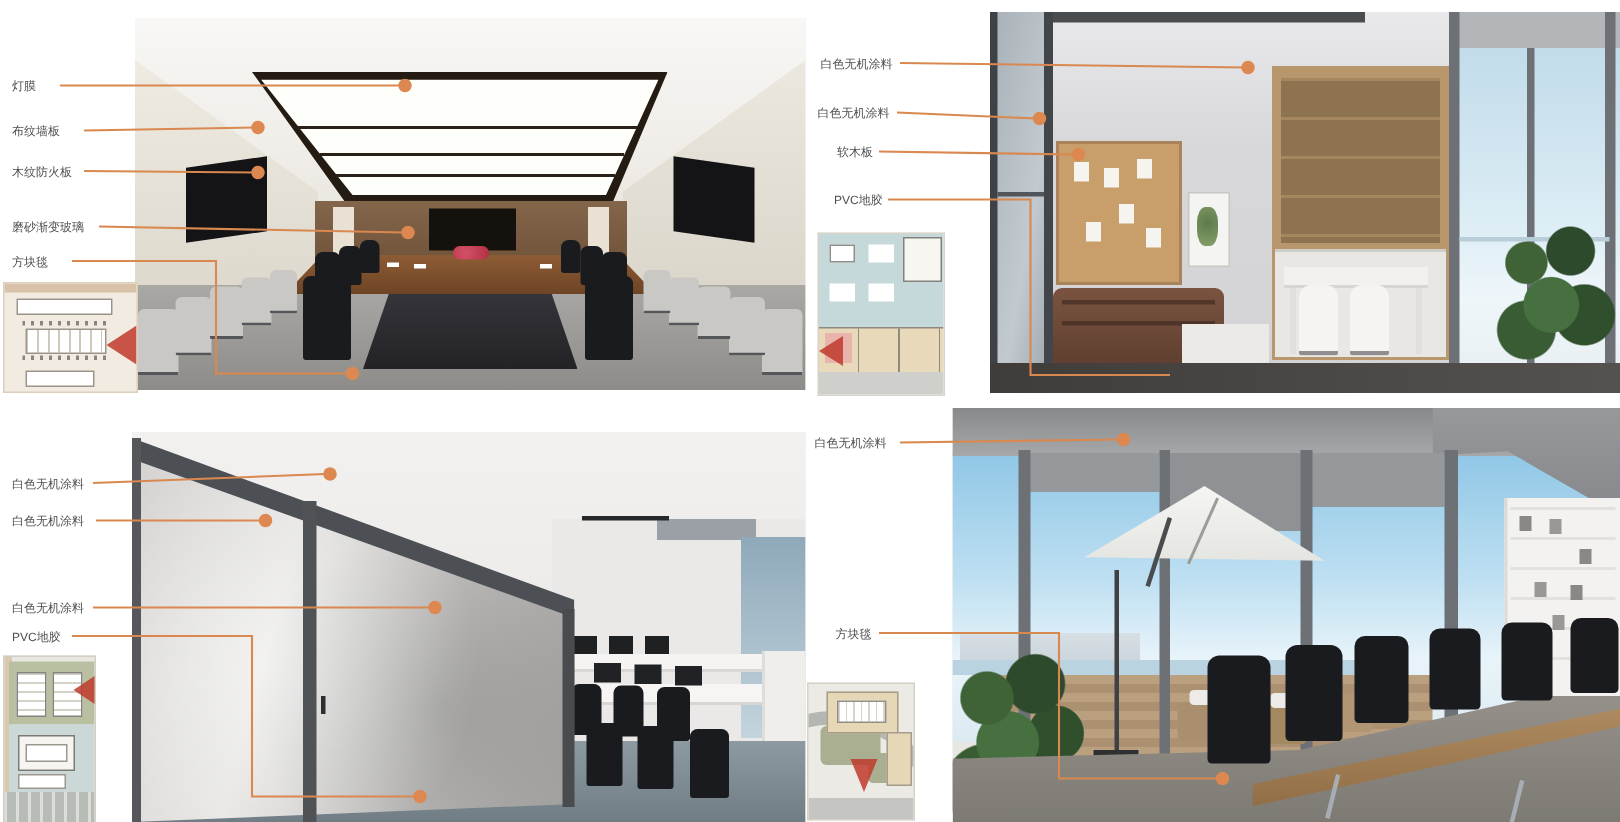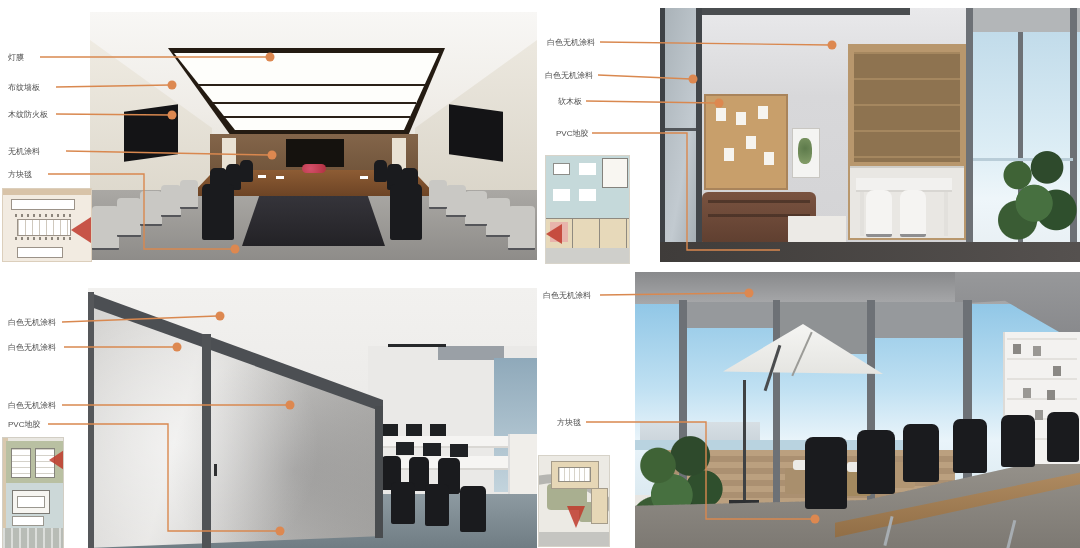--- a/index.html
+++ b/index.html
@@ -229,21 +229,21 @@
     <div class="abs" style="left:12px;top:5px;width:46px;height:26px;background:#e6d7b6;border:1px solid #a59c8a"></div>
     <div class="abs" style="left:19px;top:11px;width:31px;height:13px;background:#fff;border:1px solid #928d82;background-image:repeating-linear-gradient(90deg,#d8d4ca 0 1px,transparent 1px 5px)"></div>
     <div class="abs" style="left:52px;top:32px;width:15px;height:34px;background:#e6d7b6;border:1px solid #a59c8a"></div>
     <div class="abs" style="left:28px;top:50px;width:0;height:0;border-left:9px solid transparent;border-right:9px solid transparent;border-top:22px solid #c0392b;opacity:.85"></div>
     <div class="abs" style="left:0;top:76px;width:70px;height:14px;background:#c5c5c1"></div>
   </div>
 
   <div class="ann" style="left:8px;top:53px">灯膜</div>
   <div class="ann" style="left:8px;top:83px">布纹墙板</div>
   <div class="ann" style="left:8px;top:110px">木纹防火板</div>
-  <div class="ann" style="left:8px;top:147px">无机涂料</div>
+  <div class="ann" style="left:8px;top:147px">磨砂渐变玻璃</div>
   <div class="ann" style="left:8px;top:170px">方块毯</div>
 
   <div class="ann" style="left:547px;top:38px">白色无机涂料</div>
   <div class="ann" style="left:545px;top:71px">白色无机涂料</div>
   <div class="ann" style="left:558px;top:97px">软木板</div>
   <div class="ann" style="left:556px;top:129px">PVC地胶</div>
 
   <div class="ann" style="left:8px;top:318px">白色无机涂料</div>
   <div class="ann" style="left:8px;top:343px">白色无机涂料</div>
   <div class="ann" style="left:8px;top:401px">白色无机涂料</div>

